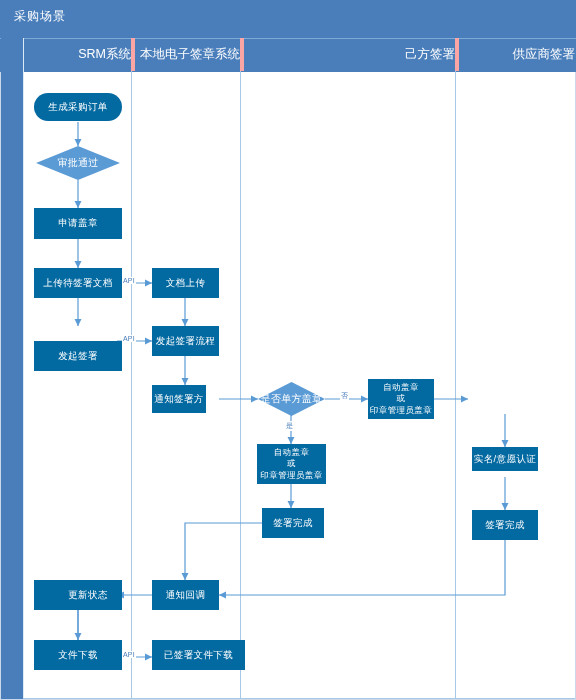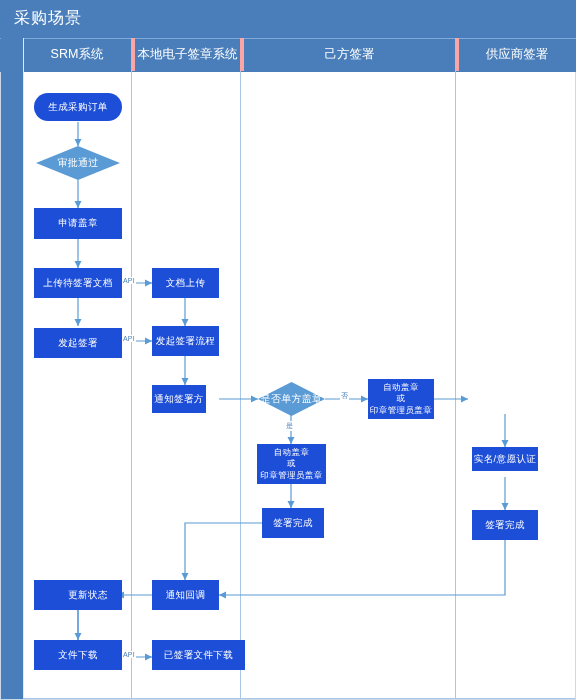--- a/index.html
+++ b/index.html
@@ -5,41 +5,41 @@
   html,body{margin:0;padding:0;background:#ffffff;}
   body{font-family:"Liberation Sans","DejaVu Sans",sans-serif;}
   #stage{position:relative;width:576px;height:700px;overflow:hidden;background:#ffffff;}
 
   
   .frame{position:absolute;left:0;top:0;width:576px;height:700px;box-sizing:border-box;
          border:1px solid #c9d9ea;background:#ffffff;}
 
   
   .title-band{position:absolute;left:0;top:0;width:576px;height:38px;background:#4a7ebb;}
-  .title-text{position:absolute;left:14px;top:8px;font-size:16px;color:#ffffff;letter-spacing:1px;}
+  .title-text{position:absolute;left:14px;top:8px;font-size:12px;color:#ffffff;letter-spacing:1px;}
 
   
   .lane-head-band{position:absolute;left:0;top:38px;width:576px;height:33px;background:#4a7ebb;
                   border-top:1px solid #7fa9d6;}
-  .lane-head{position:absolute;top:38px;height:33px;line-height:33px;text-align:center;
+  .lane-head{position:absolute;top:38px;height:33px;line-height:33px;text-align:right;
              color:#ffffff;font-size:12.5px;box-sizing:border-box;}
   .lane-head + .lane-head{border-left:4px solid #fca5a5;}
 
   
   .stage-strip{position:absolute;left:1px;top:38px;width:22px;height:661px;background:#4a7ebb;
                border-right:1px solid #dce9f6;}
   .stage-strip-label{position:absolute;left:1px;bottom:8px;width:22px;text-align:center;
                      color:#ffffff;font-size:11px;writing-mode:vertical-rl;}
 
   
   .lane-div{position:absolute;top:71px;width:1px;height:628px;background:#a8c8e8;}
   .lane-body-bottom{position:absolute;left:23px;top:698px;width:552px;height:1px;background:#a8c8e8;}
 
   
-  .node{position:absolute;box-sizing:border-box;background:#1d4ed8;color:#ffffff;
+  .node{position:absolute;box-sizing:border-box;background:#0369a1;color:#ffffff;
         display:flex;align-items:center;justify-content:center;text-align:center;
         font-size:9.5px;line-height:1.35;letter-spacing:.4px;}
   .node.pill{border-radius:14px;}
   .node.multiline{flex-direction:column;font-size:8.5px;line-height:1.3;}
 
   
   .diamond{position:absolute;}
   .diamond svg{position:absolute;left:0;top:0;}
   .diamond .dtext{position:absolute;left:0;top:0;width:100%;height:100%;
                   display:flex;align-items:center;justify-content:center;
@@ -126,21 +126,21 @@
 
   <div class="diamond" style="left:36px;top:146px;width:84px;height:34px;">
     <svg width="84" height="34" viewBox="0 0 84 34">
         <polygon points="42,0 84,17 42,34 0,17" fill="#5b9bd5"></polygon>
       </svg>
     <div class="dtext">审批通过</div>
   </div>
 
   <div class="node" style="left:34px;top:268px;width:88px;height:30px;">上传待签署文档</div>
   <div class="node" style="left:34px;top:208px;width:88px;height:31px;">申请盖章</div>
-  <div class="node" style="left:34px;top:328px;width:88px;height:30px;">发起签署</div>
+  <div class="node" style="left:34px;top:341px;width:88px;height:30px;">发起签署</div>
   <div class="node" style="left:34px;top:580px;width:88px;height:30px;padding-left:20px;">更新状态</div>
   <div class="node" style="left:34px;top:640px;width:88px;height:30px;">文件下载</div>
 
   <div class="node" style="left:152px;top:268px;width:67px;height:30px;">文档上传</div>
   <div class="node" style="left:152px;top:326px;width:67px;height:30px;">发起签署流程</div>
   <div class="node" style="left:152px;top:385px;width:54px;height:28px;">通知签署方</div>
   <div class="node" style="left:152px;top:580px;width:67px;height:30px;">通知回调</div>
   <div class="node" style="left:152px;top:640px;width:93px;height:30px;">已签署文件下载</div>
 
   <div class="diamond" style="left:258px;top:382px;width:67px;height:34px;">

